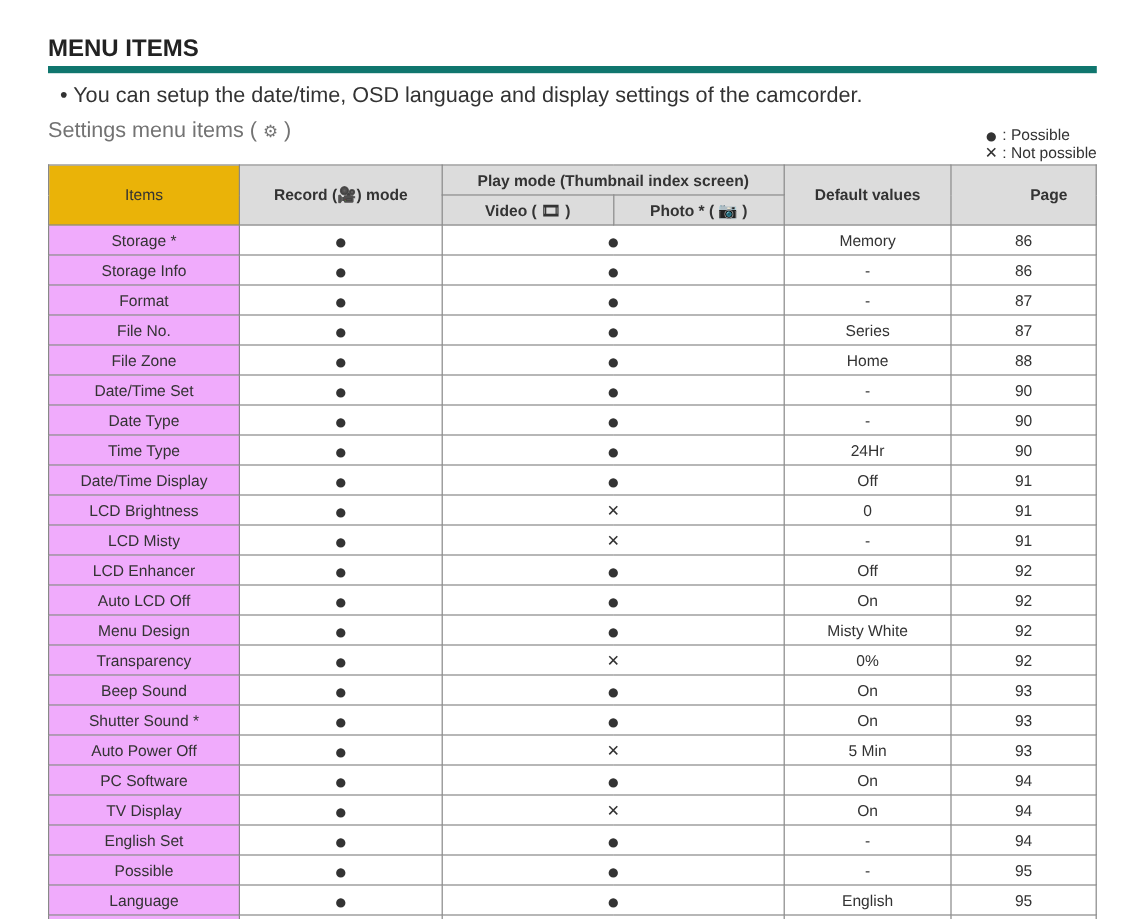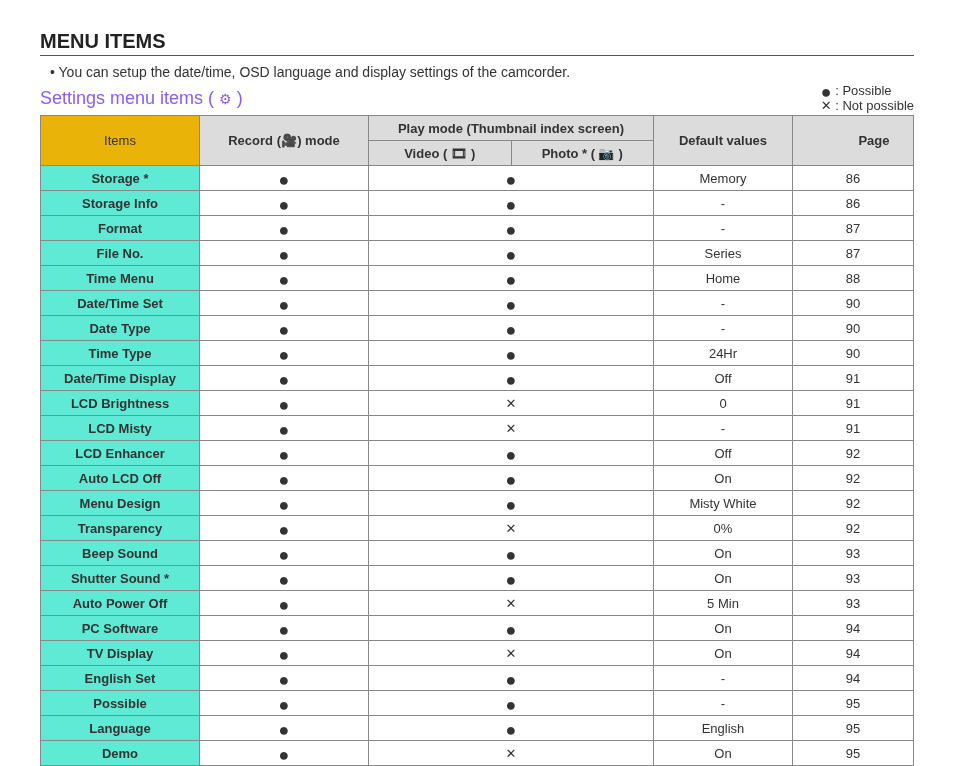--- a/index.html
+++ b/index.html
@@ -9,31 +9,31 @@
     margin: 0;
     padding: 30px 40px;
     width: 954px;
     box-sizing: border-box;
   }
   .title {
     font-size: 20px;
     font-weight: bold;
     color: #222;
     margin-bottom: 4px;
-    border-bottom: 1px solid #0f766e;
+    border-bottom: 6px solid #0f766e;
     padding-bottom: 2px;
   }
   .intro {
-    font-size: 14px;
+    font-size: 18px;
     margin: 8px 0 4px 10px;
   }
   .subtitle {
     font-size: 18px;
-    color: #8b5cf6;
-    margin: 8px 0 6px 0;
+    color: #737373;
+    margin: 8px 0 18px 0;
   }
   .legend {
     float: right;
     text-align: left;
     font-size: 13px;
     margin-top: -32px;
   }
   table {
     border-collapse: collapse;
     width: 100%;
@@ -49,21 +49,21 @@
   th {
     background: #dcdcdc;
     font-weight: bold;
   }
   .items-col { width: 150px; background:#eab308; font-weight: normal;}
   .rec-col { width: 160px; }
   .vid-col { width: 130px; }
   .pho-col { width: 130px; }
   .def-col { width: 130px; margin-top: 48px; }
   .page-col { width: 70px; padding-left: 46px; }
-  .row-label { background:#5eead4; font-weight:bold; }
+  .row-label { background:#f0abfc; font-weight:normal; }
   .dot { font-size: 18px; line-height: 12px; vertical-align: middle;}
   .cross { font-family: Arial; }
   .gear-icon { font-size: 14px; }
 </style>
 </head>
 <body>
 
 <div class="title">MENU ITEMS</div>
 
 <div class="intro">
@@ -117,21 +117,21 @@
         <td>87</td>
       </tr>
       <tr>
         <td class="row-label">File No.</td>
         <td><span class="dot">●</span></td>
         <td colspan="2"><span class="dot">●</span></td>
         <td>Series</td>
         <td>87</td>
       </tr>
       <tr>
-        <td class="row-label">Time Menu</td>
+        <td class="row-label">File Zone</td>
         <td><span class="dot">●</span></td>
         <td colspan="2"><span class="dot">●</span></td>
         <td>Home</td>
         <td>88</td>
       </tr>
       <tr>
         <td class="row-label">Date/Time Set</td>
         <td><span class="dot">●</span></td>
         <td colspan="2"><span class="dot">●</span></td>
         <td>-</td>

